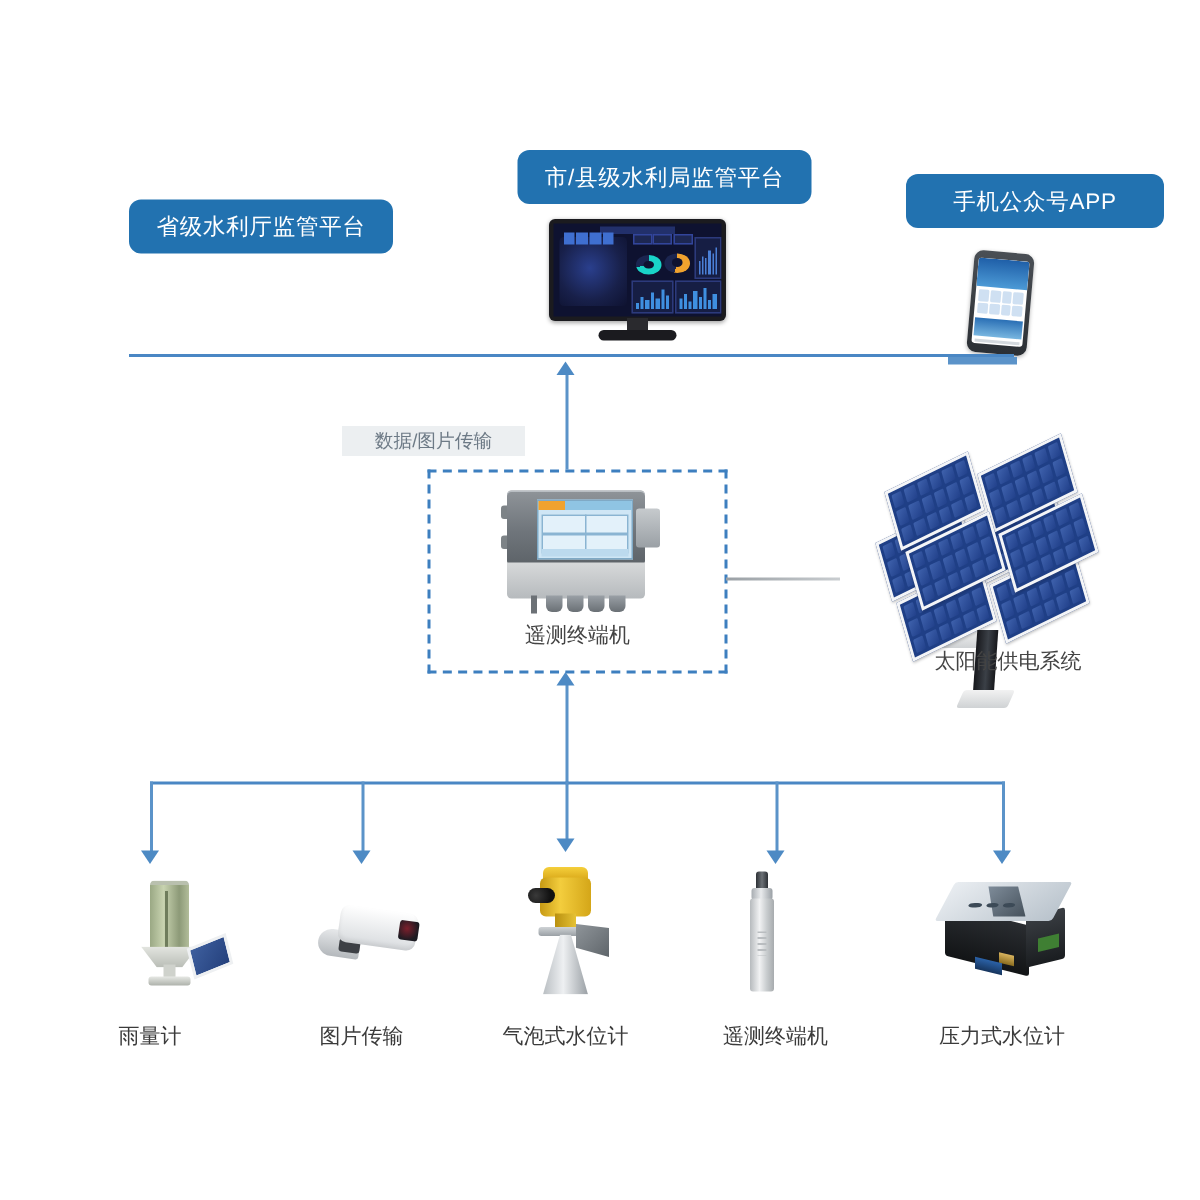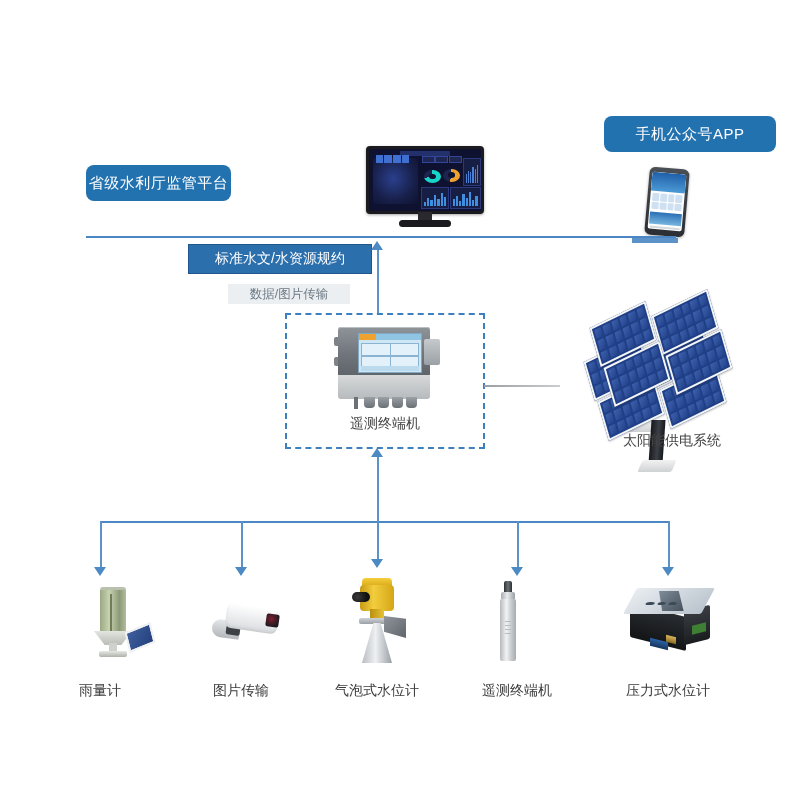--- a/index.html
+++ b/index.html
@@ -20,21 +20,21 @@
     position: absolute;
     background: #2272б0;
     background: #2272b0;
     color: #ffffff;
     border-radius: 8px;
     display: flex; align-items: center; justify-content: center;
     font-size: 15px;
     letter-spacing: 0.5px;
     white-space: nowrap;
   }
-  .pill.prov  { left: 86px;  top: 133px; width: 145px; height: 36px; margin-top: 32px; }
+  .pill.prov  { left: 86px;  top: 133px; width: 176px; height: 36px; }
   .pill.city  { left: 345px; top: 100px; width: 196px; height: 36px; }
   .pill.app   { left: 604px; top: 116px; width: 172px; height: 36px; }
 
   .protocol-box {
     position: absolute;
     left: 188px; top: 244px; width: 182px; height: 28px;
     background: #2c6fad;
     border: 1px solid #1f5party;
     border: 1px solid #1f568c;
     color: #ffffff;
@@ -445,20 +445,23 @@
 </style>
 </head>
 <body>
 
 <div class="stage">
 
   <div class="pill prov">
     <span>省级水利厅监管平台</span>
   </div>
 
+  <div class="pill city">
+    <span>市/县级水利局监管平台</span>
+  </div>
 
   <div class="pill app">
     <span>手机公众号APP</span>
   </div>
 
   <div class="monitor">
     <div class="bezel">
       <div class="screen">
         <div class="dash-title"></div>
         <div class="dash-map"></div>
@@ -530,23 +533,20 @@
       <div class="lines">
         <i></i>
           <i></i>
       </div>
     </div>
   </div>
   <div class="phone-bar"></div>
 
   <div class="bus-top"></div>
 
-  <div class="protocol-box">
-    <span>标准水文/水资源规约</span>
-  </div>
   <div class="subnote">
     <span>数据/图片传输</span>
   </div>
 
   <div class="v-arrow arrow-up-1"></div>
   <div class="arrow-head-up arrow-up-1-h"></div>
 
   <div class="rtu-dashed"></div>
   <div class="rtu">
     <div class="hinge h1"></div>

